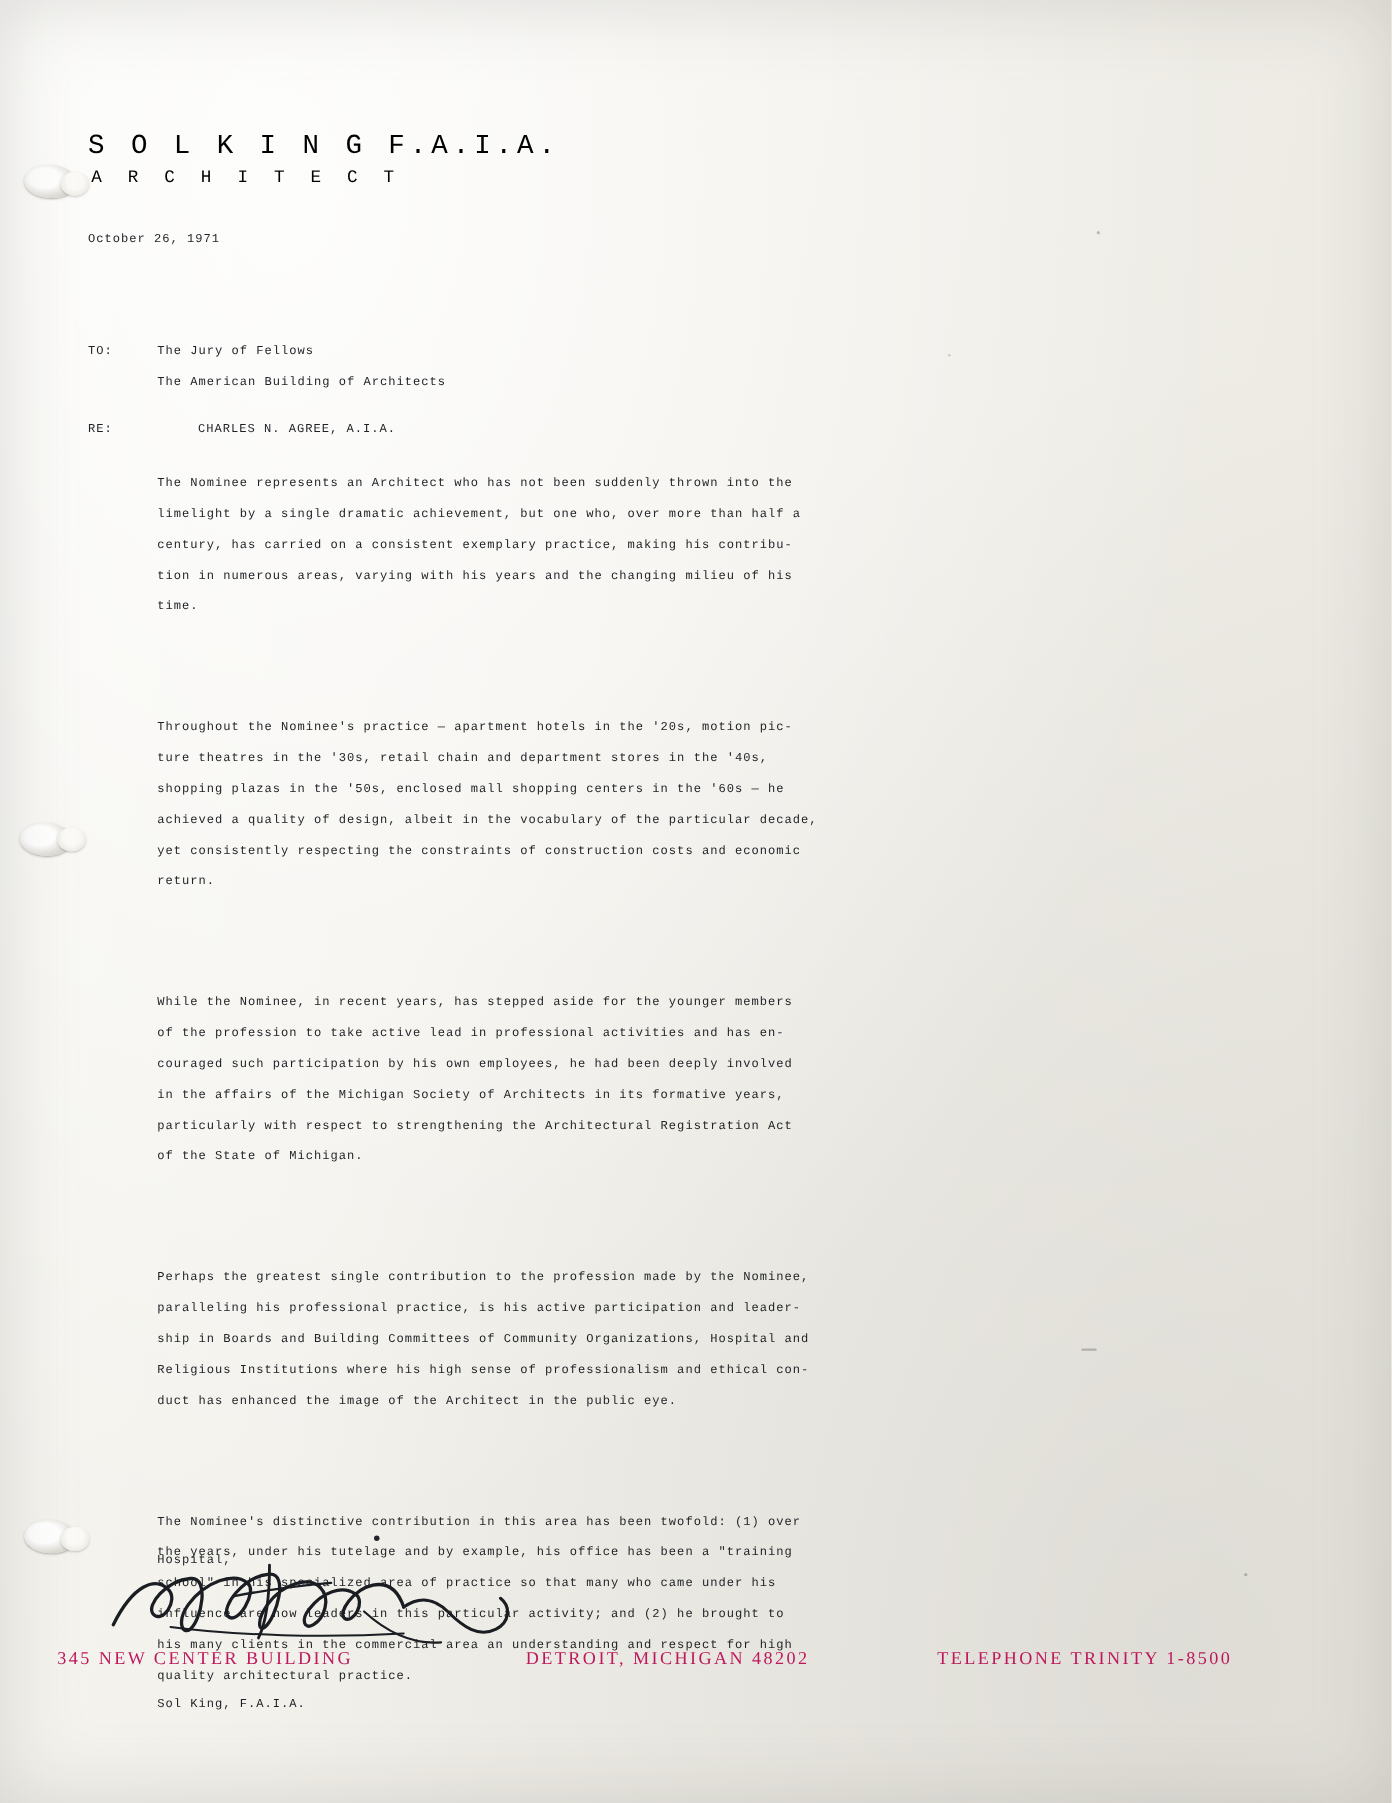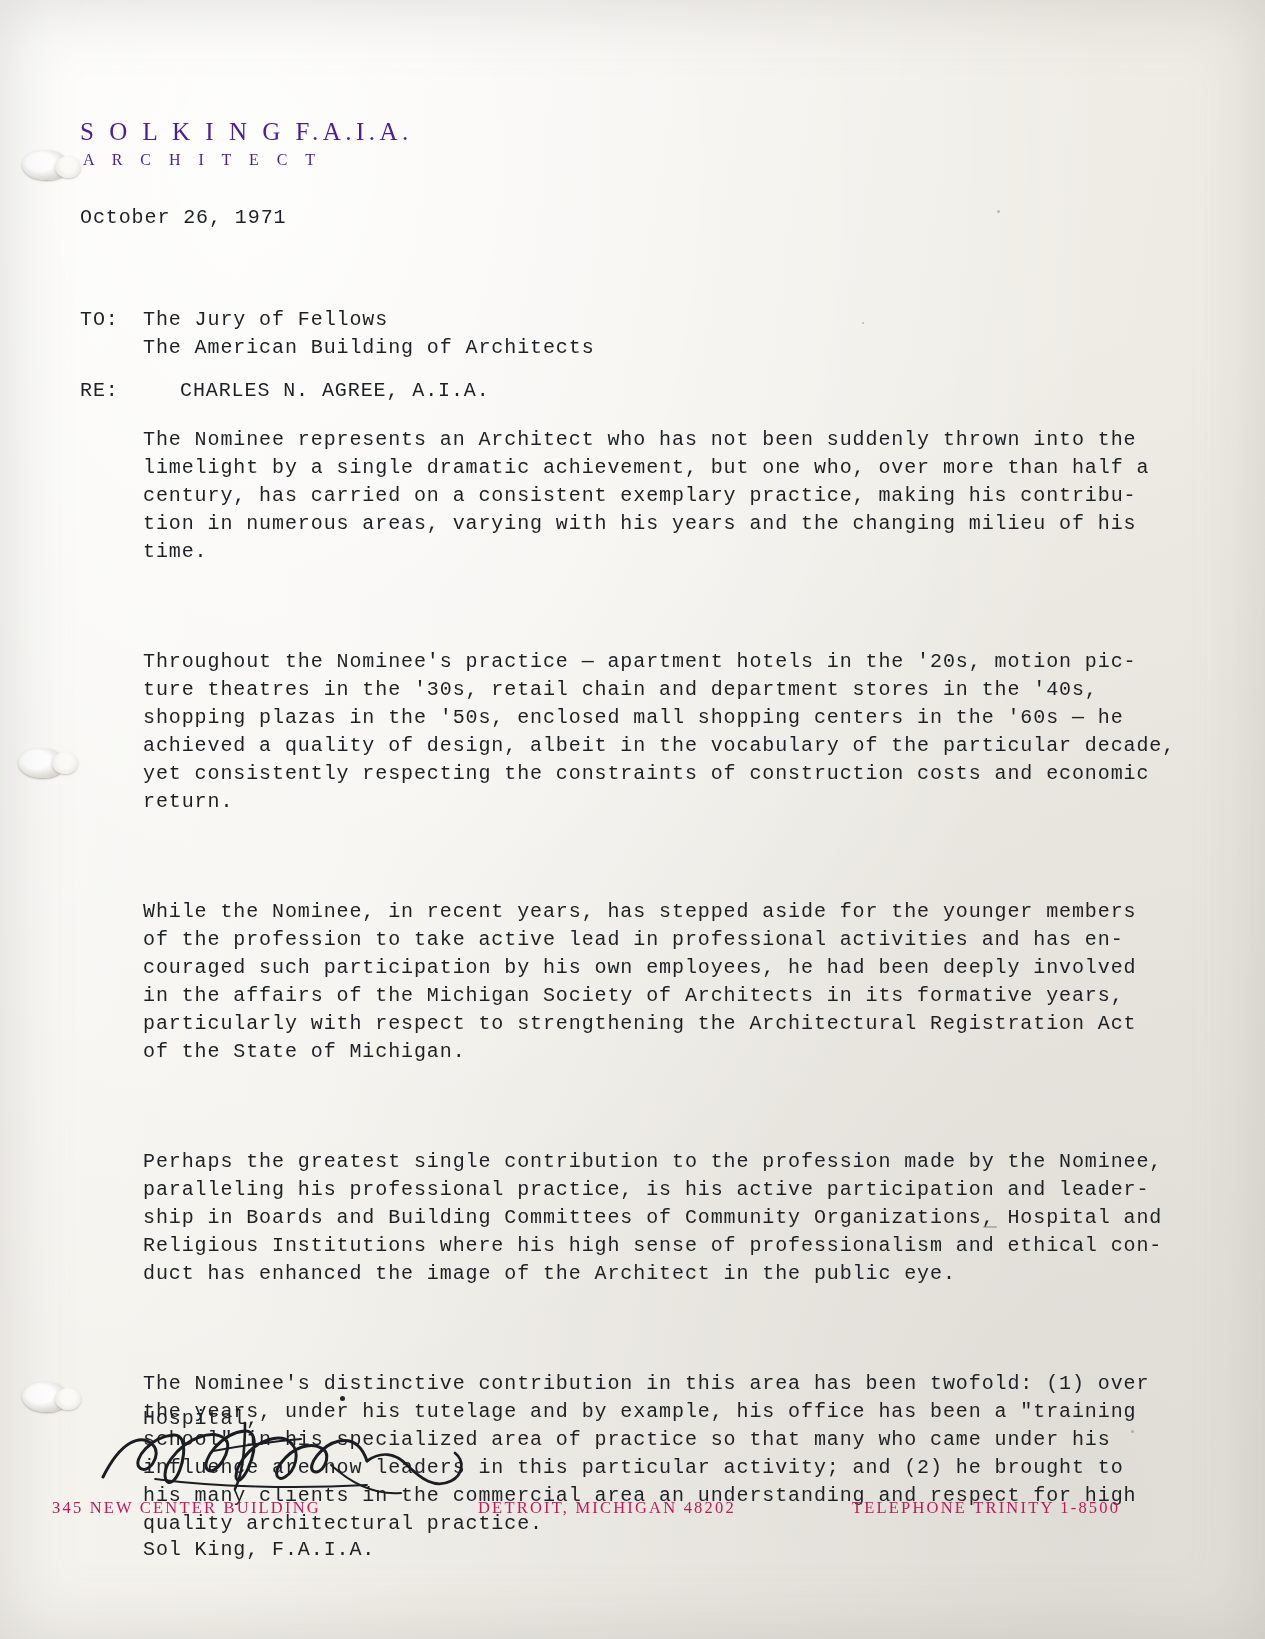--- a/index.html
+++ b/index.html
@@ -58,41 +58,41 @@
   }
   .punch-tail.t1 { left: 55px;  top: 156px; }
   .punch-tail.t2 { left: 52px;  top: 752px; }
   .punch-tail.t3 { left: 55px;  top: 1388px; }
 
   
   .letterhead {
     position: absolute;
     left: 80px;
     top: 118px;
-    font-family: Liberation Serif, serif;
-    color: #4c1d95;
+    font-family: Liberation Mono, monospace;
+    color: #000000;
   }
   .letterhead .line1 {
     font-size: 25px;
     letter-spacing: 4.5px;
     white-space: nowrap;
   }
   .letterhead .line2 {
     font-size: 16px;
     letter-spacing: 7px;
     margin-top: 5px;
     margin-left: 3px;
     white-space: nowrap;
   }
 
   
   .typed {
     position: absolute;
     font-family: "Liberation Mono", monospace;
-    font-size: 20px;
+    font-size: 11px;
     line-height: 28px;
     letter-spacing: 0.9px;
     color: #1d2024;
     white-space: pre;
   }
   .date { left: 80px; top: 204px; }
 
   .to-block { left: 80px; top: 250px; }
   .re-block { left: 80px; top: 321px; }
 

